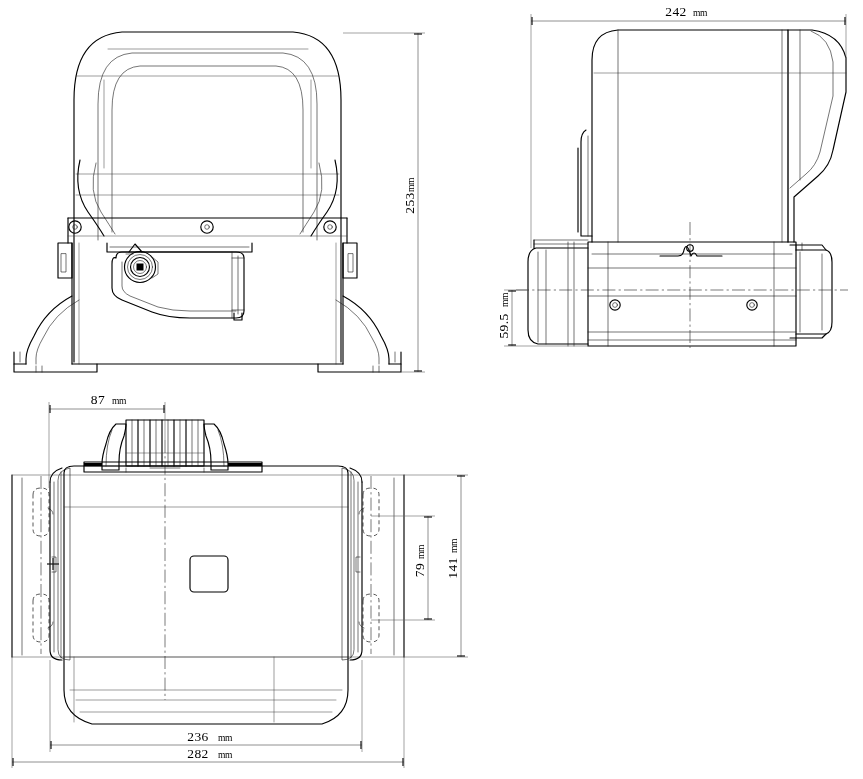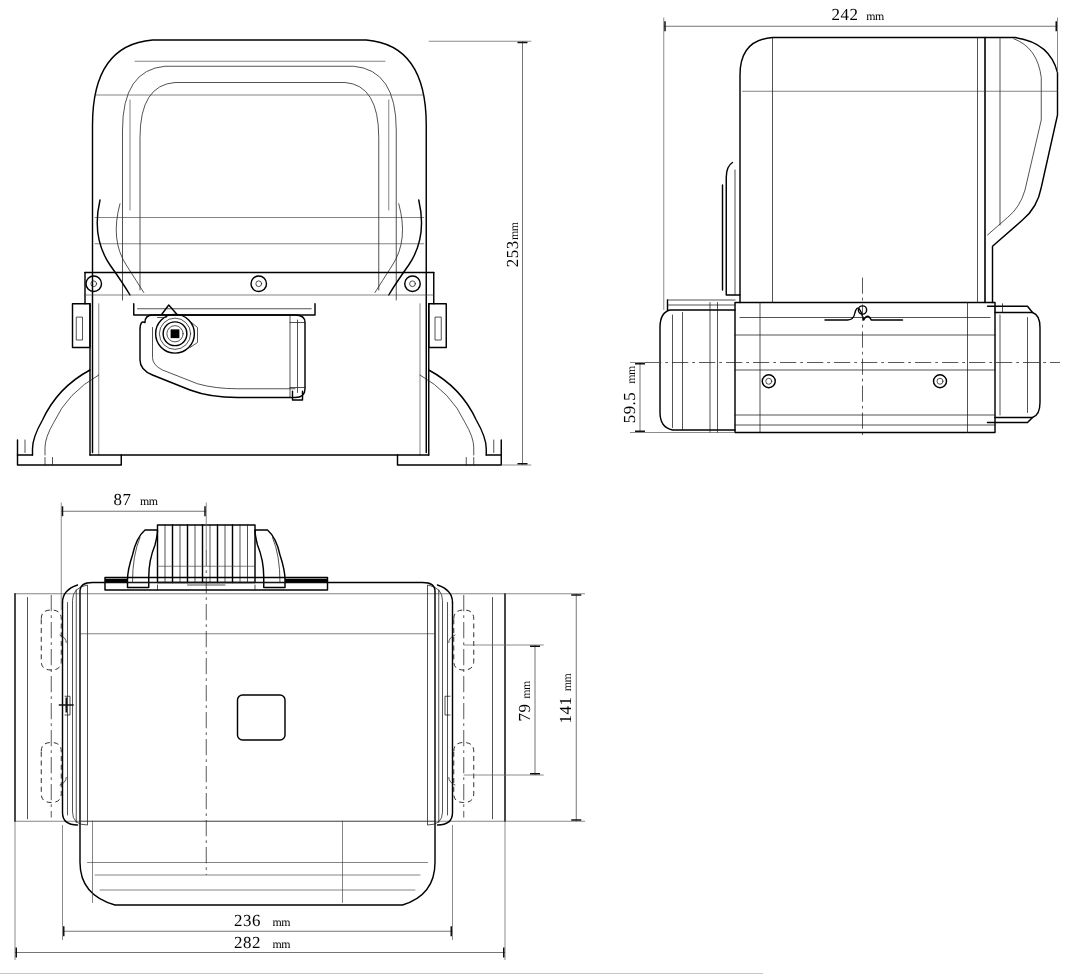--- a/index.html
+++ b/index.html
@@ -11,21 +11,21 @@
   body {
     width: 863px;
     height: 779px;
     overflow: hidden;
     font-family: "Liberation Sans", sans-serif;
   }
   #sheet {
     position: relative;
     width: 767px;
     height: 779px;
-    background: #0369a1;
+    background: #d946ef;
   }
   #sheet svg {
     display: block;
   }
   .outline {
     fill: none;
     stroke: #000000;
     stroke-width: 1.15;
     stroke-linecap: round;
     stroke-linejoin: round;

